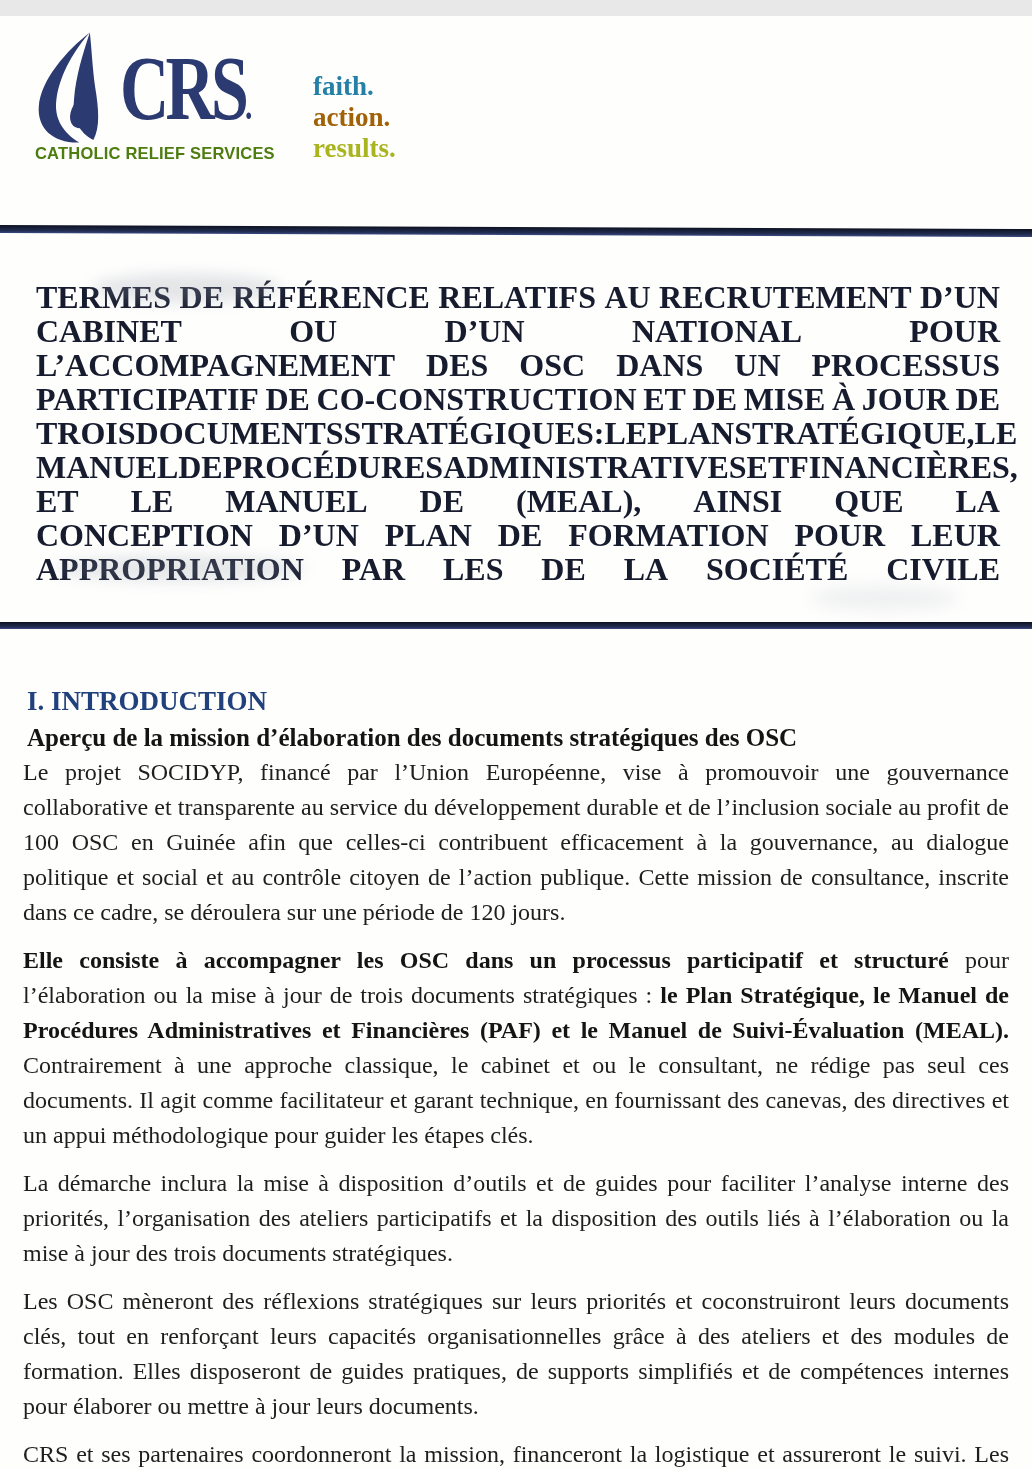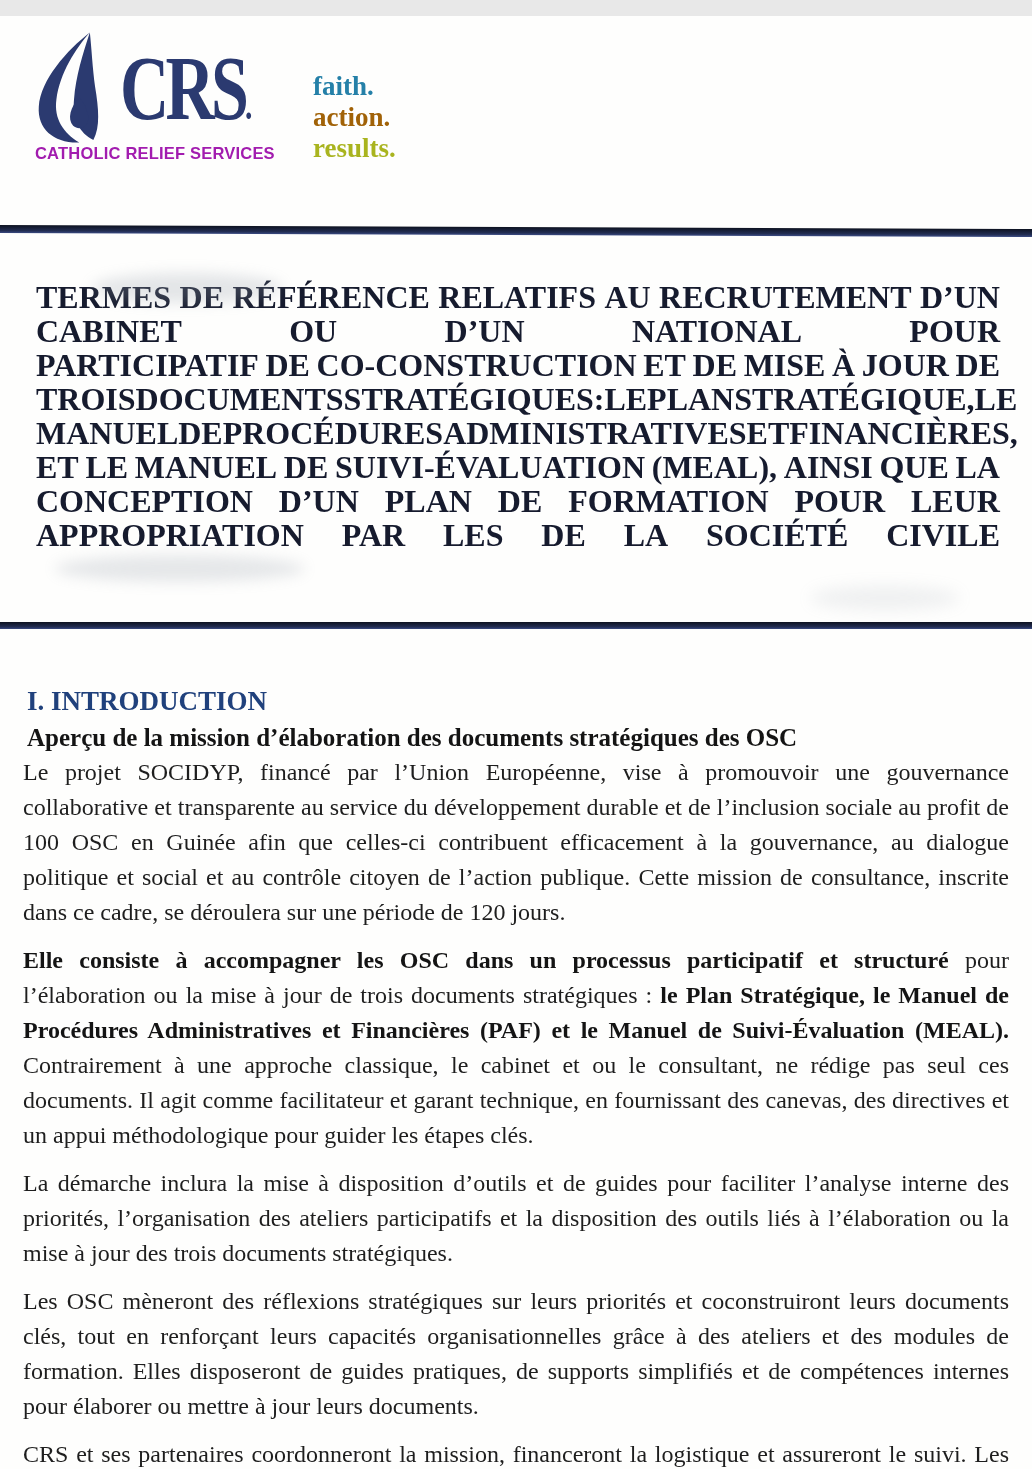--- a/index.html
+++ b/index.html
@@ -20,21 +20,21 @@
     font-weight:bold;font-size:92px;line-height:1;
     color:#2b3a70;letter-spacing:-5px;
     transform:scaleX(0.74);transform-origin:left top;
     margin-top:18px;margin-left:2px;white-space:nowrap;
   }
   .logo-wordmark .dot{font-size:40px;letter-spacing:0;}
   .logo-subtext{
     position:absolute;top:120px;left:5px;
     font-family:"Liberation Sans","DejaVu Sans",sans-serif;
     font-weight:bold;font-size:16.5px;letter-spacing:.2px;
-    color:#a21caf;white-space:nowrap;
+    color:#4d7c0f;white-space:nowrap;
   }
   .tagline{
     margin-left:14px;margin-top:47px;
     font-weight:bold;font-size:27px;line-height:31px;
   }
 
   
   .bar{position:absolute;left:0;width:1032px;background:linear-gradient(to bottom,#0d1220,#222d52 70%,#3a4a82);}
   .bar1{top:211px;height:8px;transform:rotate(0.22deg);}
   .bar2{top:606px;height:7px;}
@@ -109,20 +109,28 @@
         <span>D’UN</span>
       </div>
       <div class="title-line">
         <span>CABINET</span>
         <span>OU</span>
         <span>D’UN</span>
         <span>NATIONAL</span>
         <span>POUR</span>
       </div>
       <div class="title-line">
+        <span>L’ACCOMPAGNEMENT</span>
+        <span>DES</span>
+        <span>OSC</span>
+        <span>DANS</span>
+        <span>UN</span>
+        <span>PROCESSUS</span>
+      </div>
+      <div class="title-line">
         <span>PARTICIPATIF</span>
         <span>DE</span>
         <span>CO-CONSTRUCTION</span>
         <span>ET</span>
         <span>DE</span>
         <span>MISE</span>
         <span>À</span>
         <span>JOUR</span>
         <span>DE</span>
       </div>
@@ -142,21 +150,20 @@
         <span>PROCÉDURES</span>
         <span>ADMINISTRATIVES</span>
         <span>ET</span>
         <span>FINANCIÈRES,</span>
       </div>
       <div class="title-line">
         <span>ET</span>
         <span>LE</span>
         <span>MANUEL</span>
         <span>DE</span>
-        <span>SUIVI-ÉVALUATION</span>
         <span>(MEAL),</span>
         <span>AINSI</span>
         <span>QUE</span>
         <span>LA</span>
       </div>
       <div class="title-line">
         <span>CONCEPTION</span>
         <span>D’UN</span>
         <span>PLAN</span>
         <span>DE</span>

